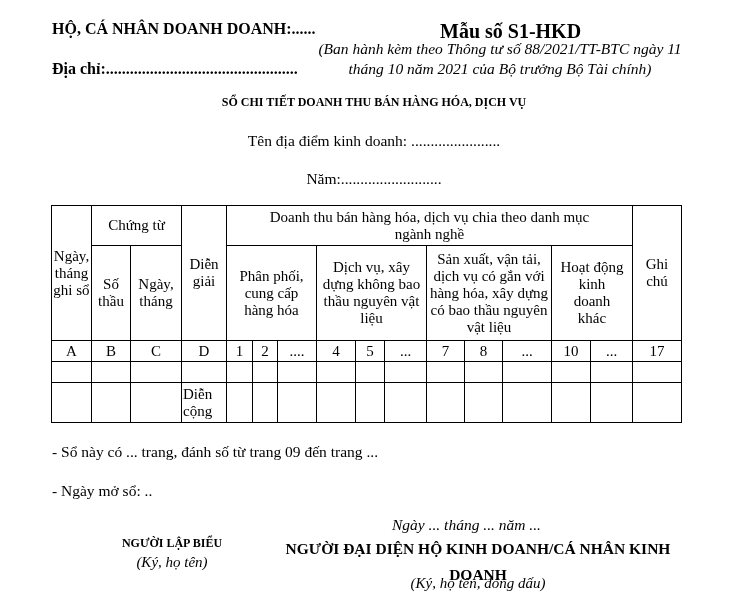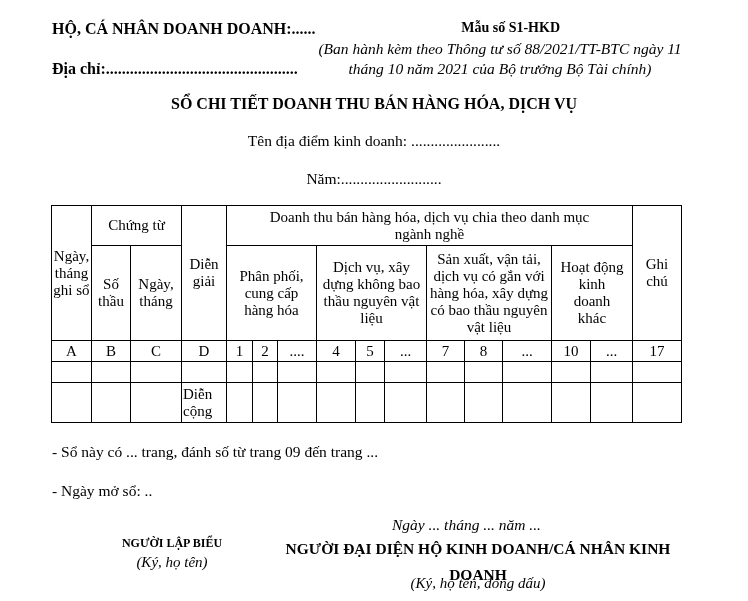--- a/index.html
+++ b/index.html
@@ -4,24 +4,24 @@
 <style>
   html, body { margin:0; padding:0; background:#ffffff; }
   body { width:748px; height:601px; position:relative; overflow:hidden;
          font-family:"Liberation Serif", "DejaVu Serif", serif; color:#000; }
   .abs { position:absolute; white-space:nowrap; }
   .b { font-weight:bold; }
   .i { font-style:italic; }
 
   #org-line { left:52px; top:20px; font-size:16px; }
   #addr-line { left:52px; top:60px; font-size:16px; }
-  #form-no { left:440px; top:20px; font-size:14px; width:120px; text-align:right; }
+  #form-no { left:440px; top:20px; font-size:20px; width:120px; text-align:right; }
   #issued { left:300px; top:39px; width:400px; font-size:15.5px; line-height:20px; text-align:center; white-space:normal; }
 
-  #doc-title { left:0; width:748px; top:95px; font-size:16px; text-align:center; }
+  #doc-title { left:0; width:748px; top:95px; font-size:12px; text-align:center; }
   #place { left:0; width:748px; top:132px; font-size:15.5px; text-align:center; }
   #year { left:0; width:748px; top:170px; font-size:15.5px; text-align:center; }
 
   table#ledger { position:absolute; left:51px; top:205px; border-collapse:collapse;
                  table-layout:fixed; font-size:15px; }
   #ledger td { border:1px solid #000; padding:0; text-align:center; vertical-align:middle;
                line-height:17px; overflow:hidden; }
   #ledger .hdr td { }
   .note { font-size:15.5px; }
   #note1 { left:52px; top:443px; }

